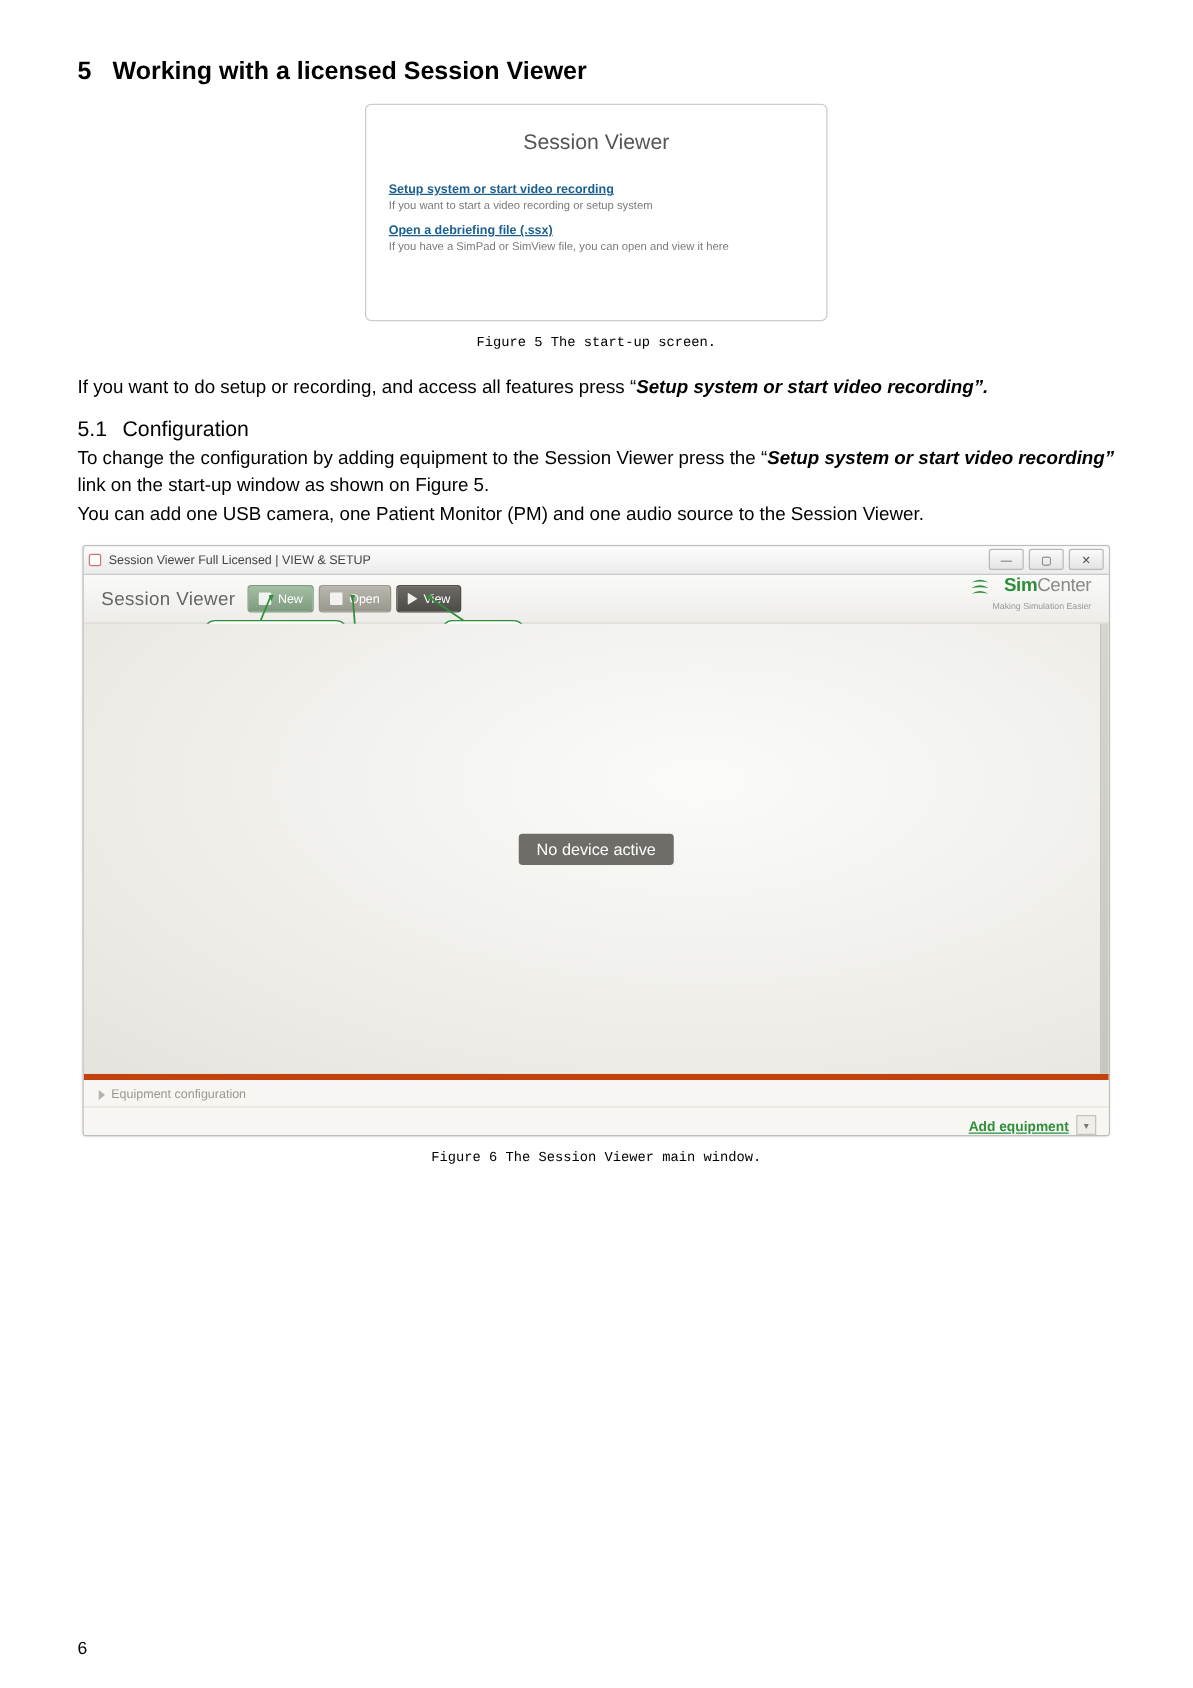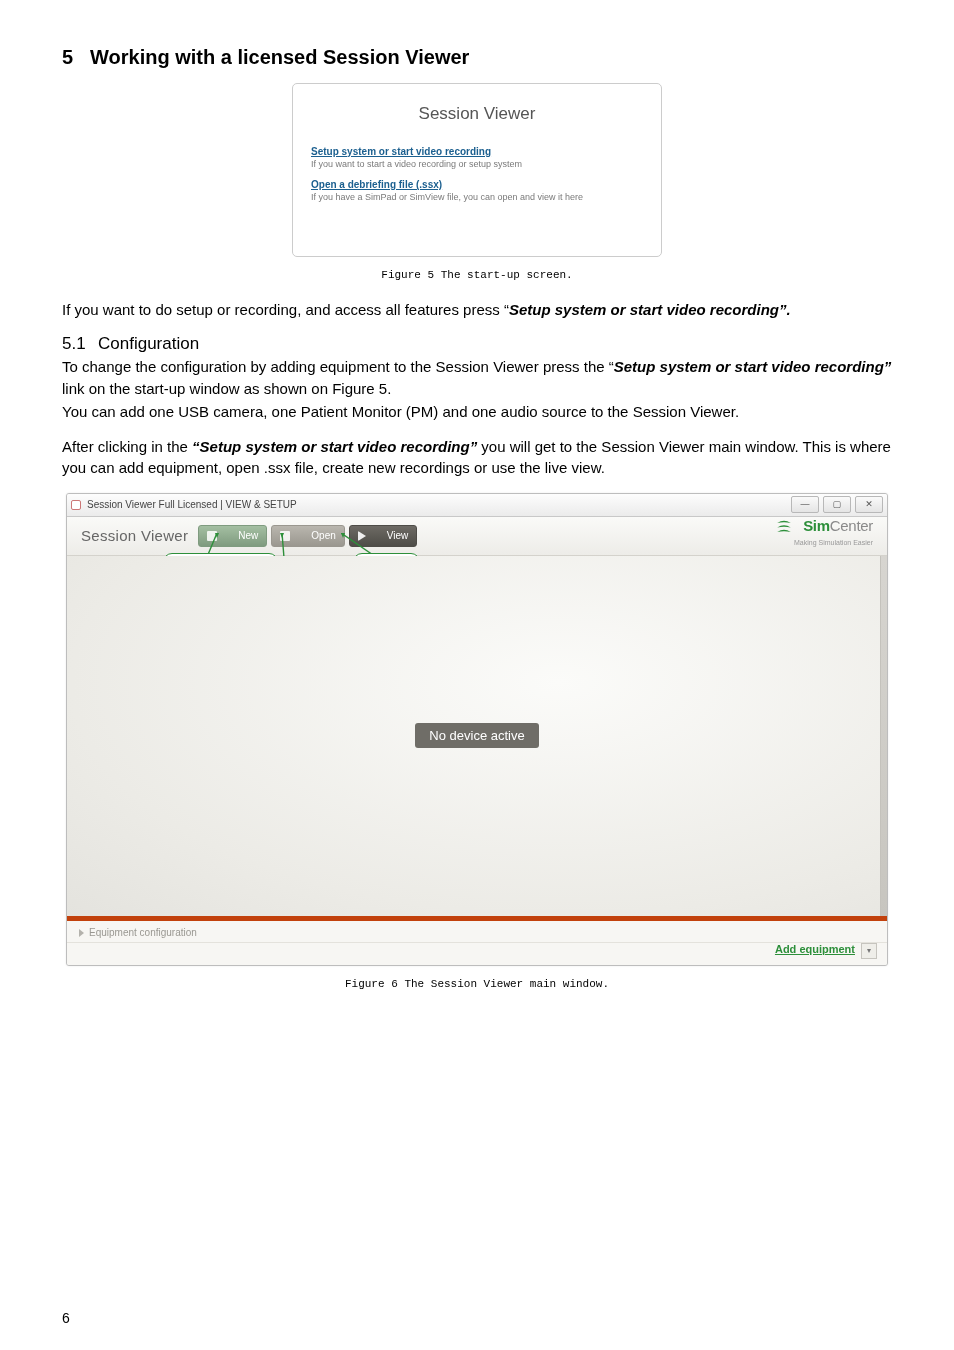--- a/index.html
+++ b/index.html
@@ -18,21 +18,21 @@
   .subhead .num{display:inline-block;width:36px}
   b.em{font-weight:bold;font-style:italic}
   
   .mainwin{width:820px;margin:10px auto 0 auto;border:1px solid #bdbdbd;border-radius:3px;overflow:hidden;background:#f5f4f2;box-shadow:0 0 2px rgba(0,0,0,.1)}
   .titlebar{height:22px;background:linear-gradient(#fdfdfd,#ebebeb);border-bottom:1px solid #c8c8c8;display:flex;align-items:center;font-family:"Segoe UI",Arial,sans-serif;font-size:10px;color:#444;padding:0 4px;position:relative}
   .titlebar .dot{width:8px;height:8px;border:1px solid #c77;border-radius:2px;margin-right:6px;background:#fff}
   .winbtns{position:absolute;right:4px;top:2px;display:flex;gap:4px}
   .winbtn{width:26px;height:15px;border:1px solid #b8b8b8;background:linear-gradient(#fafafa,#e4e4e4);border-radius:2px;display:flex;align-items:center;justify-content:center;font-size:9px;color:#555}
   .toolbar{height:38px;background:linear-gradient(#fafaf8,#edece8);border-bottom:1px solid #d4d2cc;display:flex;align-items:center;padding:0 14px;position:relative}
   .svlabel{font-family:"Segoe UI Light","Segoe UI",Arial,sans-serif;font-size:15px;color:#666;letter-spacing:.3px;margin-right:6px}
-  .tbtn{height:20px;padding:0 8px;display:flex;align-items:center;gap:21px;border:1px solid #7f9b7f;background:linear-gradient(#a4bfa2,#7f9b7f);color:#fff;font-family:Arial,sans-serif;font-size:10px;border-radius:3px;margin-left:4px;position:relative}
+  .tbtn{height:20px;padding:0 8px;display:flex;align-items:center;gap:5px;border:1px solid #7f9b7f;background:linear-gradient(#a4bfa2,#7f9b7f);color:#fff;font-family:Arial,sans-serif;font-size:10px;border-radius:3px;margin-left:4px;position:relative}
   .tbtn.open{background:linear-gradient(#b9b6ae,#9a978f);border-color:#9a978f}
   .tbtn.view{background:linear-gradient(#6d6a64,#4e4c47);border-color:#4e4c47}
   .tbtn .ico{width:10px;height:10px;background:#fff;opacity:.85;border-radius:1px}
   .tbtn .ico.play{width:0;height:0;border-left:8px solid #fff;border-top:5px solid transparent;border-bottom:5px solid transparent;background:none;opacity:.9}
   .callout{position:absolute;border:1px solid #2d8f3a;border-radius:11px;padding:2px 10px;font-family:Arial,sans-serif;font-size:11px;color:#2d8f3a;background:#fff;white-space:nowrap}
   .callout.cna{left:96px;top:36px}
   .callout.lv{left:286px;top:36px}
   .callout.odf{left:172px;top:74px}
   .toolbar-wrap{position:relative}
   .simc{position:absolute;right:14px;top:0;display:flex;gap:10px;font-family:Arial,sans-serif}
@@ -52,21 +52,21 @@
   .vol{width:60px;height:10px;background:repeating-linear-gradient(90deg,#5e5c56 0 2px,#d8d6d0 2px 4px);border:1px solid #c0beb8}
   .time{font-family:"Segoe UI",Arial,sans-serif;font-size:13px;color:#555;margin-left:6px}
   .playbar .spacer{flex:1}
   .kbd{width:20px;height:14px;border:1px solid #c0beb8;background:#e8e6e0}
   .full{width:14px;height:14px;position:relative}
   .full::before,.full::after{content:"";position:absolute;width:5px;height:5px;border:1px solid #9a9892}
   .full::before{left:0;top:0;border-right:none;border-bottom:none}
   .full::after{right:0;bottom:0;border-left:none;border-top:none}
   .eqbar{padding:6px 12px 4px 12px;border-top:5px solid #c2410c;font-family:Arial,sans-serif;font-size:10px;color:#9a9892;background:#f7f6f3}
   .eqbar .tri{display:inline-block;width:0;height:0;border-left:5px solid #b4b2ac;border-top:4px solid transparent;border-bottom:4px solid transparent;margin-right:5px;vertical-align:middle}
-  .addbar{height:22px;background:#f7f6f3;display:flex;justify-content:flex-end;align-items:flex-start;padding:0 10px;gap:6px;border-top:1px solid #e4e2dc}
+  .addbar{height:22px;background:#f7f6f3;display:flex;justify-content:flex-end;align-items:flex-end;padding:0 10px;gap:6px;border-top:1px solid #e4e2dc}
   .addlink{font-family:Arial,sans-serif;font-size:11px;color:#2d8f3a;font-weight:bold;text-decoration:underline}
   .adddrop{width:14px;height:14px;border:1px solid #c6c4be;background:#efeee9;display:flex;align-items:center;justify-content:center;font-size:8px;color:#777}
   svg.conn{position:absolute;pointer-events:none}
   .pagenum{position:absolute;left:62px;bottom:24px;font-family:"Gill Sans","Segoe UI",Arial,sans-serif;font-size:14px}
 </style>
 </head>
 <body>
 
 <div class="page">
 
@@ -92,23 +92,20 @@
 
   <div class="subhead">
     <span class="num">5.1</span><span>Configuration</span>
   </div>
 
   <p class="body" style="margin-bottom:2px">
     <span>To change the configuration by adding equipment to the Session Viewer press the “</span><b class="em">Setup system or start video recording”</b><span> link on the start-up window as shown on Figure 5.</span>
   </p>
   <p class="body">You can add one USB camera, one Patient Monitor (PM) and one audio source to the Session Viewer.</p>
 
-  <p class="body">
-    <span>After clicking in the </span><b class="em">“Setup system or start video recording”</b><span> you will get to the Session Viewer main window. This is where you can add equipment, open .ssx file, create new recordings or use the live view.</span>
-  </p>
 
   <div class="mainwin">
     <div class="titlebar">
       <span class="dot"></span>
       <span>Session Viewer Full Licensed | VIEW &amp; SETUP</span>
       <div class="winbtns">
         <div class="winbtn">—</div>
         <div class="winbtn">▢</div>
         <div class="winbtn">✕</div>
       </div>

